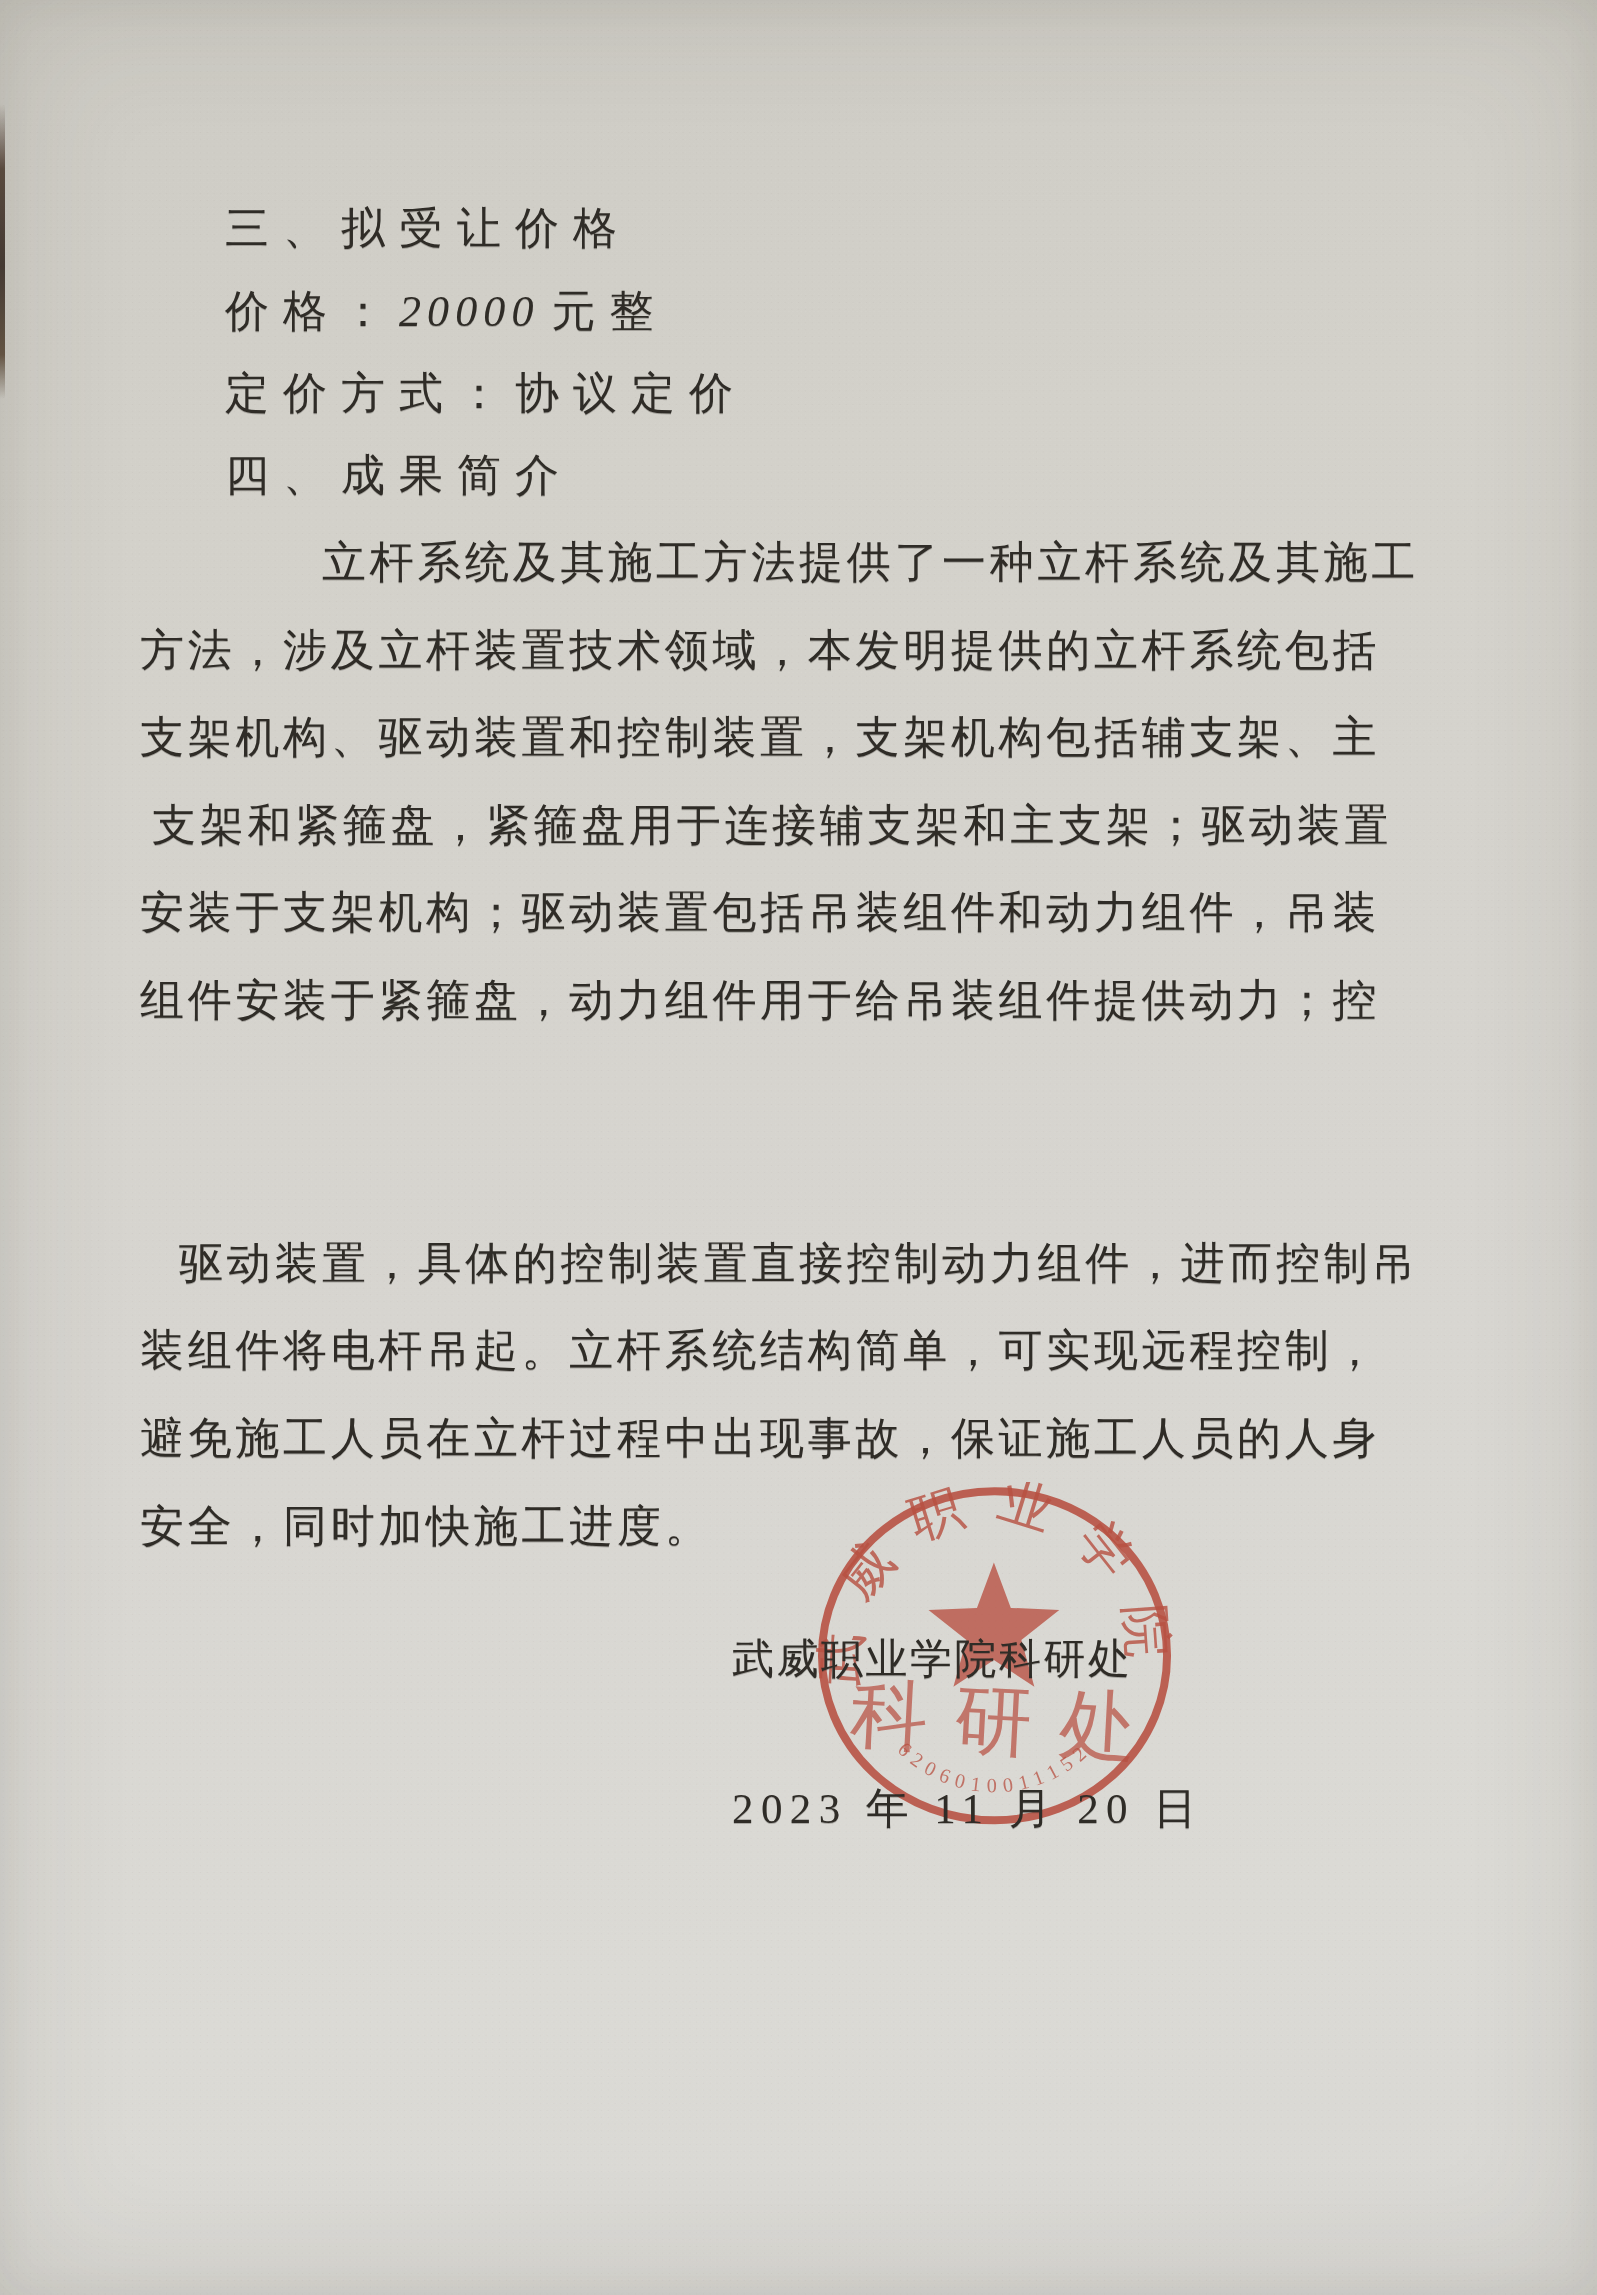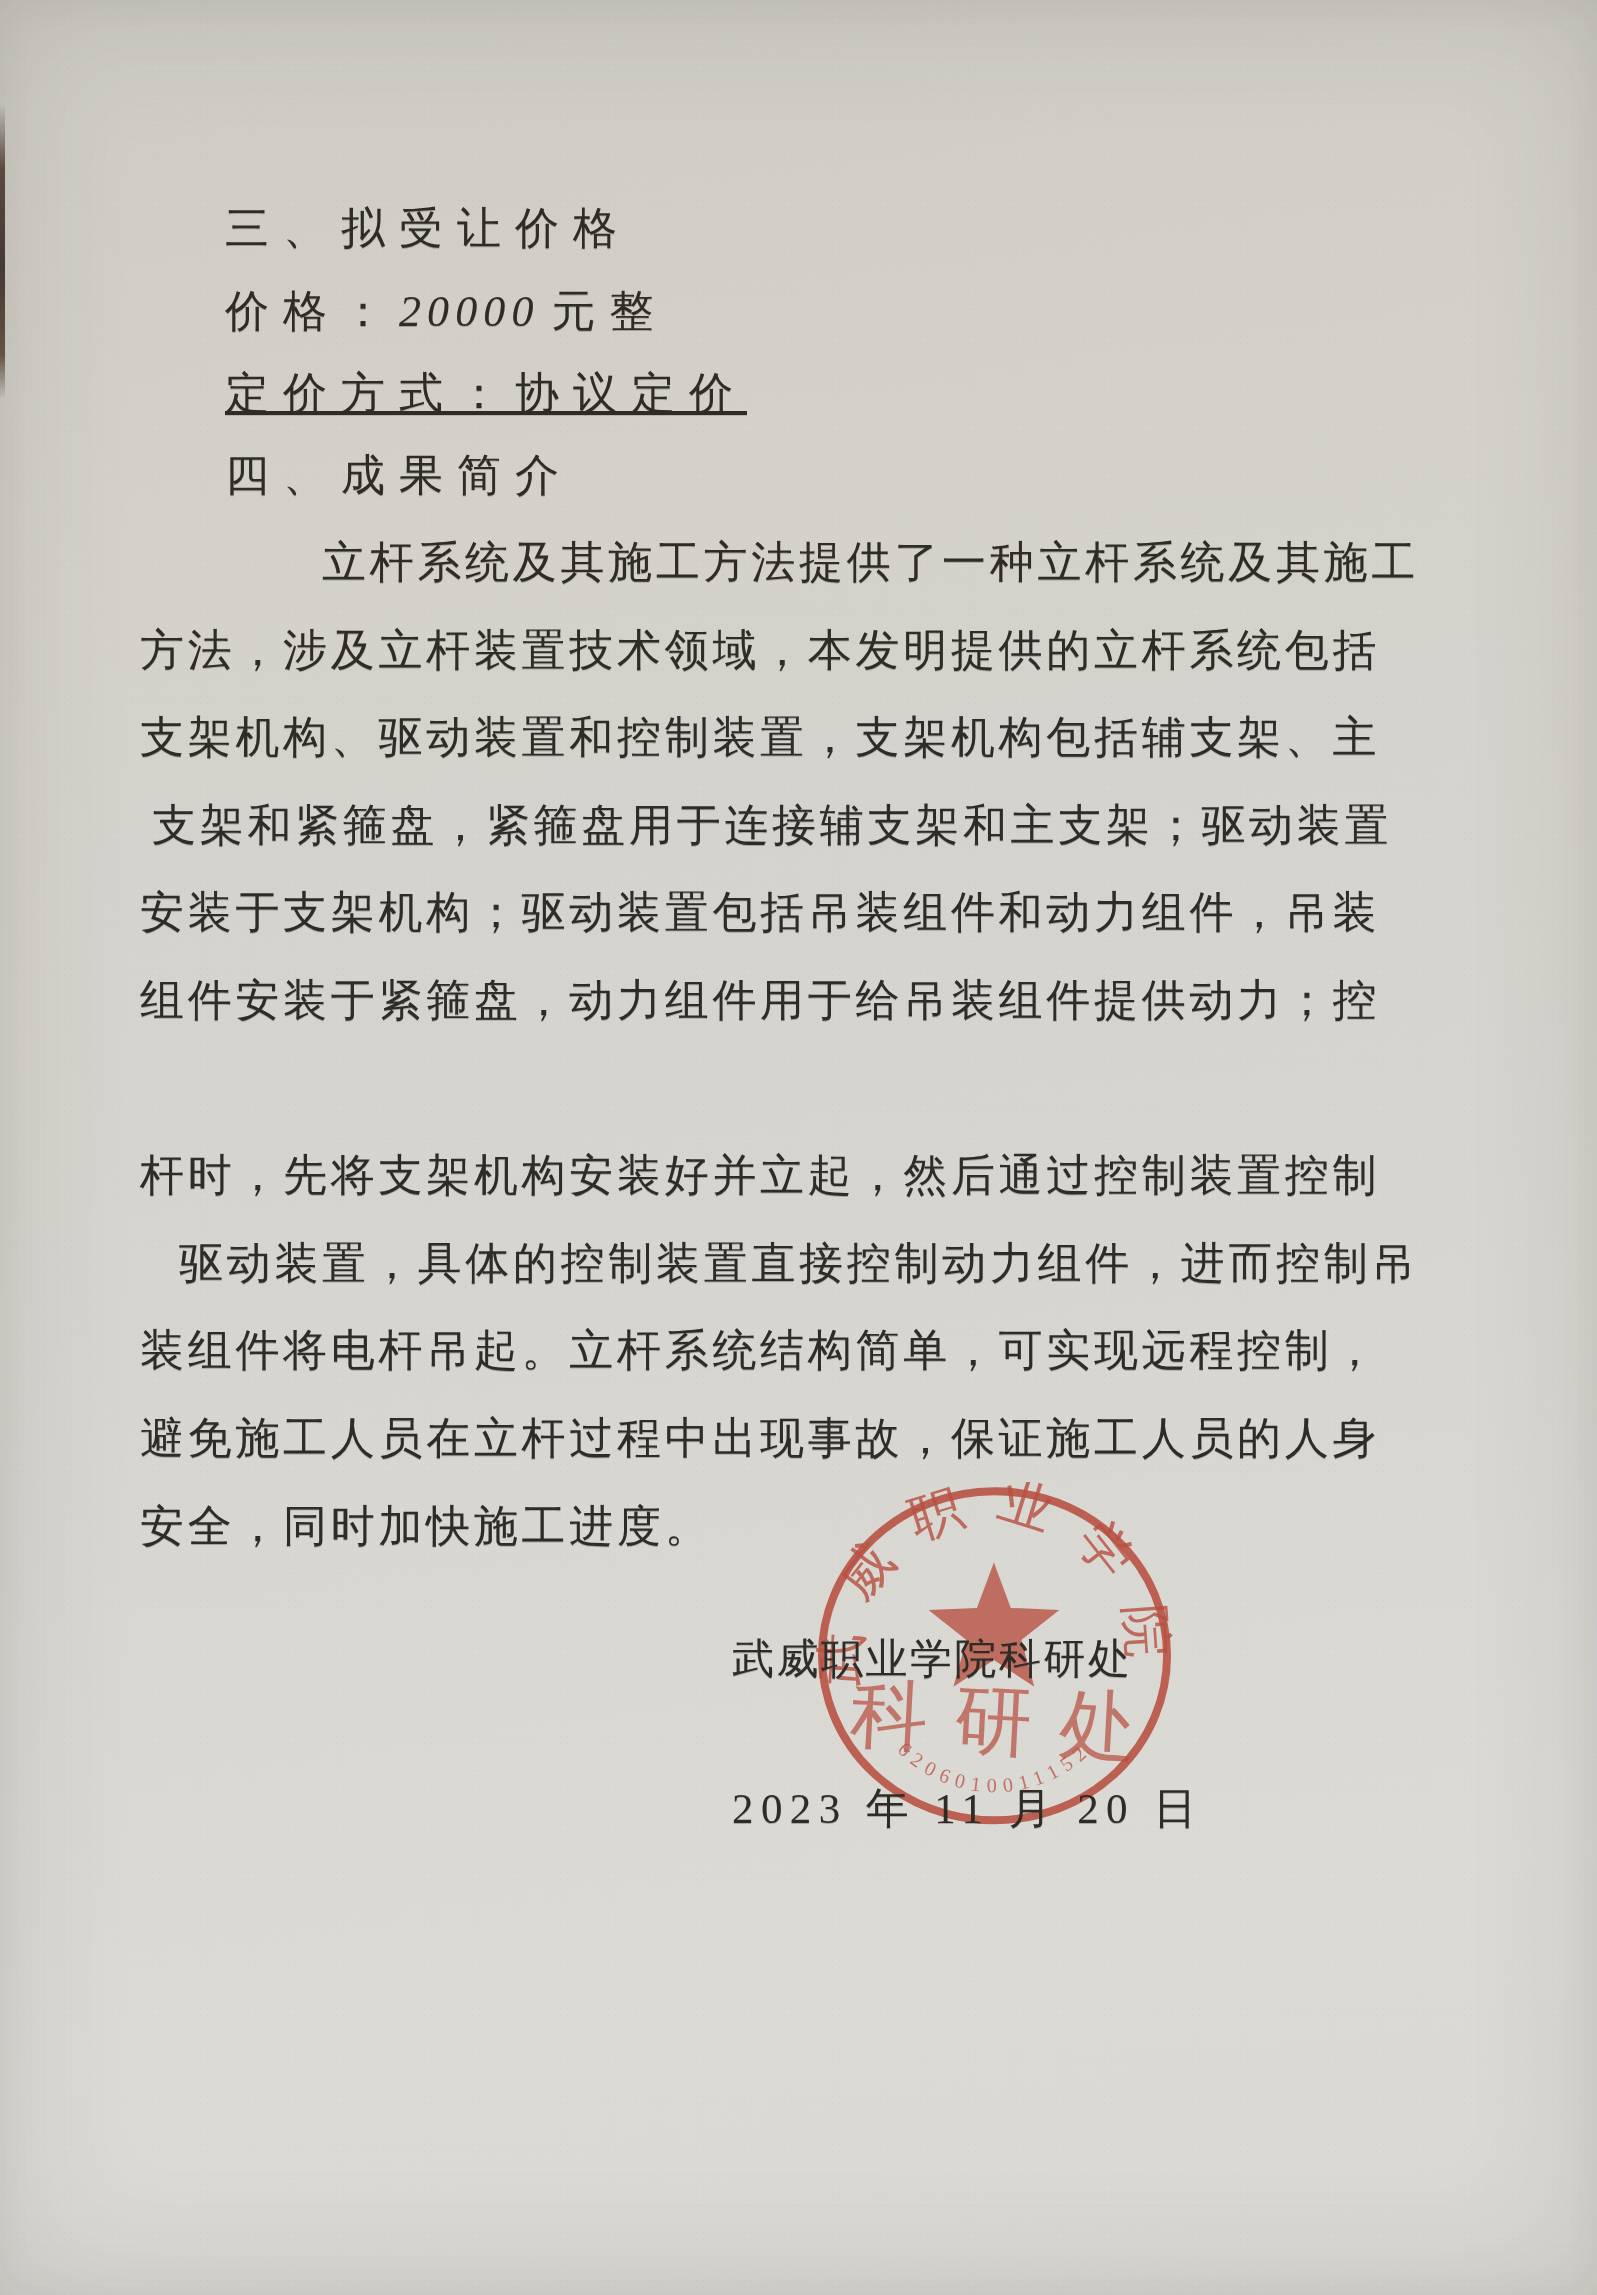--- a/index.html
+++ b/index.html
@@ -60,33 +60,32 @@
       </text>
     </g>
   </svg>
 
   <div class="tline ls-head" style="left:225px;top:206px;">三、拟受让价格</div>
 
   <div class="tline" style="left:225px;top:289px;">
     <span class="ls-head">价格：</span><span class="val-num">20000</span><span class="unit">元整</span>
   </div>
 
-  <div class="tline" style="left:225px;top:371px;text-decoration:underline;">
+  <div class="tline" style="left:225px;top:371px;">
     <span class="ls-head">定价方式：</span><span class="ls-head">协议定价</span>
   </div>
 
   <div class="tline ls-head" style="left:225px;top:453px;">四、成果简介</div>
 
   <div class="tline ls-body" style="left:294px;top:540px;margin-left:28px;">立杆系统及其施工方法提供了一种立杆系统及其施工</div>
   <div class="tline ls-body" style="left:140px;top:628px;">方法，涉及立杆装置技术领域，本发明提供的立杆系统包括</div>
   <div class="tline ls-body" style="left:140px;top:715px;">支架机构、驱动装置和控制装置，支架机构包括辅支架、主</div>
   <div class="tline ls-body" style="left:152px;top:803px;">支架和紧箍盘，紧箍盘用于连接辅支架和主支架；驱动装置</div>
   <div class="tline ls-body" style="left:140px;top:890px;">安装于支架机构；驱动装置包括吊装组件和动力组件，吊装</div>
   <div class="tline ls-body" style="left:140px;top:978px;">组件安装于紧箍盘，动力组件用于给吊装组件提供动力；控</div>
-  <div class="tline ls-body" style="left:140px;top:1153px;">杆时，先将支架机构安装好并立起，然后通过控制装置控制</div>
   <div class="tline ls-body" style="left:140px;top:1241px;margin-left:39px;">驱动装置，具体的控制装置直接控制动力组件，进而控制吊</div>
   <div class="tline ls-body" style="left:140px;top:1328px;">装组件将电杆吊起。立杆系统结构简单，可实现远程控制，</div>
   <div class="tline ls-body" style="left:140px;top:1416px;">避免施工人员在立杆过程中出现事故，保证施工人员的人身</div>
   <div class="tline ls-body" style="left:140px;top:1504px;">安全，同时加快施工进度。</div>
 
   <div class="tline sig" style="left:732px;top:1637px;">武威职业学院科研处</div>
 
   <div class="tline date" style="left:732px;top:1786px;">2023 年 11 月 20 日</div>
 
   <div class="vignette"></div>

